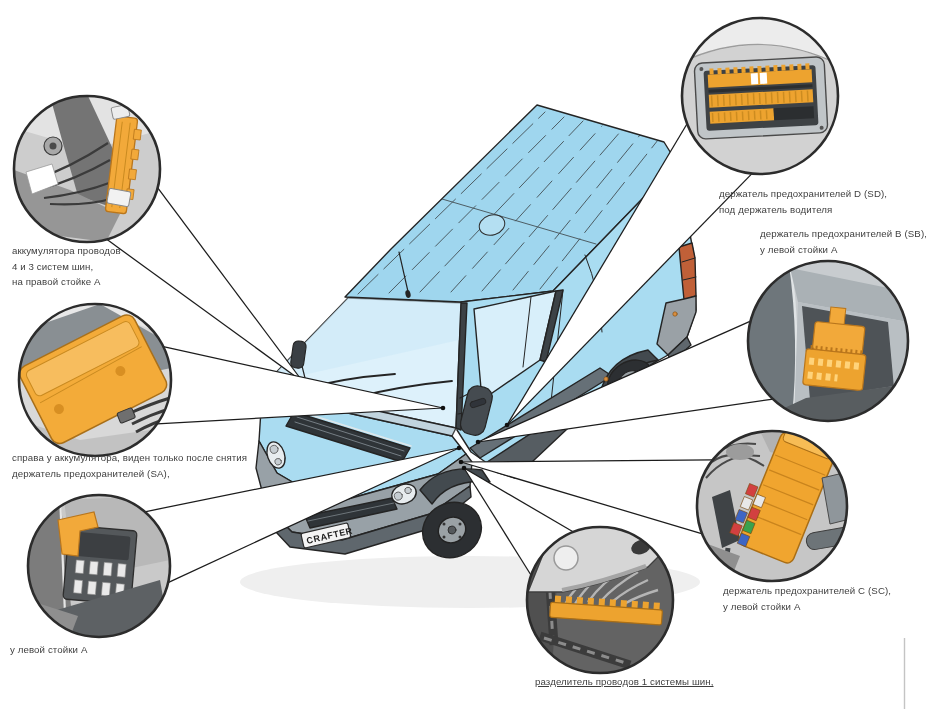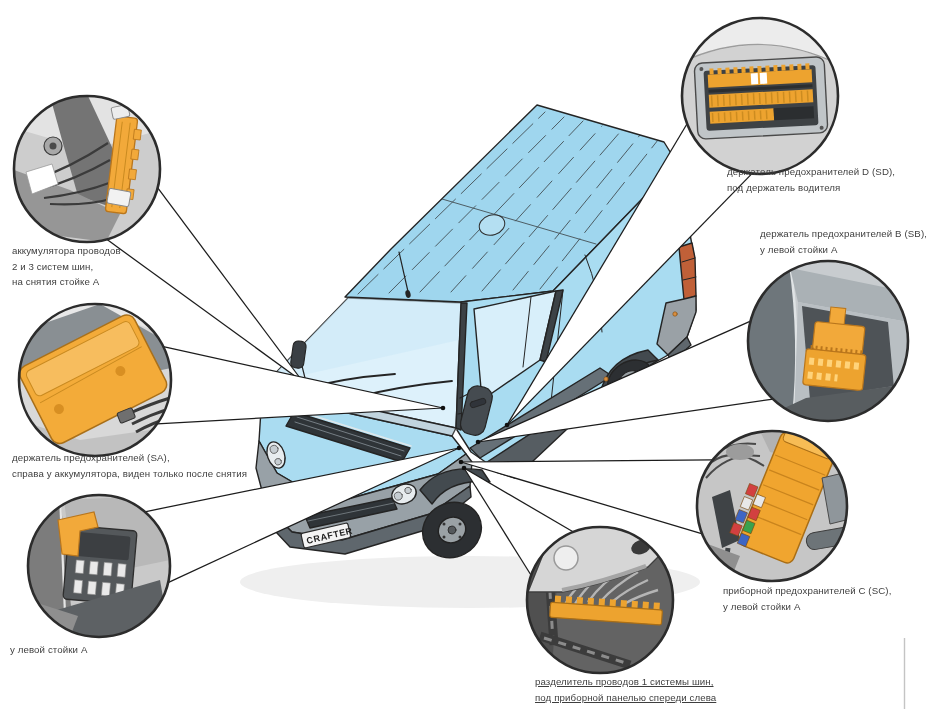--- a/index.html
+++ b/index.html
@@ -370,40 +370,39 @@
       <circle fill="none" stroke="#2c2c2c" stroke-width="2.6" cx="600" cy="600" r="73"></circle>
     </g>
   </g>
 
   <line x1="904.5" y1="638" x2="904.5" y2="709" stroke="#c4c4c4" stroke-width="1.4"></line>
 </svg>
 
 <div id="labels">
       <div class="callout-label" style="left: 12px; top: 243px;">
         <div>аккумулятора проводов</div>
-        <div>2 и 3 систем шин,</div>
-        <div>на снятия стойке А</div>
+        <div>4 и 3 систем шин,</div>
+        <div>на правой стойке А</div>
       </div>
       <div class="callout-label" style="left: 12px; top: 450px;">
+        <div>справа у аккумулятора, виден только после снятия</div>
         <div>держатель предохранителей (SA),</div>
-        <div>справа у аккумулятора, виден только после снятия</div>
       </div>
       <div class="callout-label" style="left: 10px; top: 642px;">
         <div>у левой стойки А</div>
       </div>
-      <div class="callout-label" style="left: 719px; top: 164px; margin-left: 8px;">
+      <div class="callout-label" style="left: 719px; top: 186px;">
         <div>держатель предохранителей D (SD),</div>
         <div>под держатель водителя</div>
       </div>
       <div class="callout-label" style="left: 760px; top: 226px;">
         <div>держатель предохранителей B (SB),</div>
         <div>у левой стойки А</div>
       </div>
       <div class="callout-label" style="left: 723px; top: 583px;">
-        <div>приборной предохранителей C (SC),</div>
+        <div>держатель предохранителей C (SC),</div>
         <div>у левой стойки А</div>
       </div>
       <div class="callout-label" style="left: 535px; top: 674px; text-decoration: underline;">
         <div>разделитель проводов 1 системы шин,</div>
-        <div>под приборной панелью спереди слева</div>
       </div>
     </div>
 </div>
 
 </body></html>

